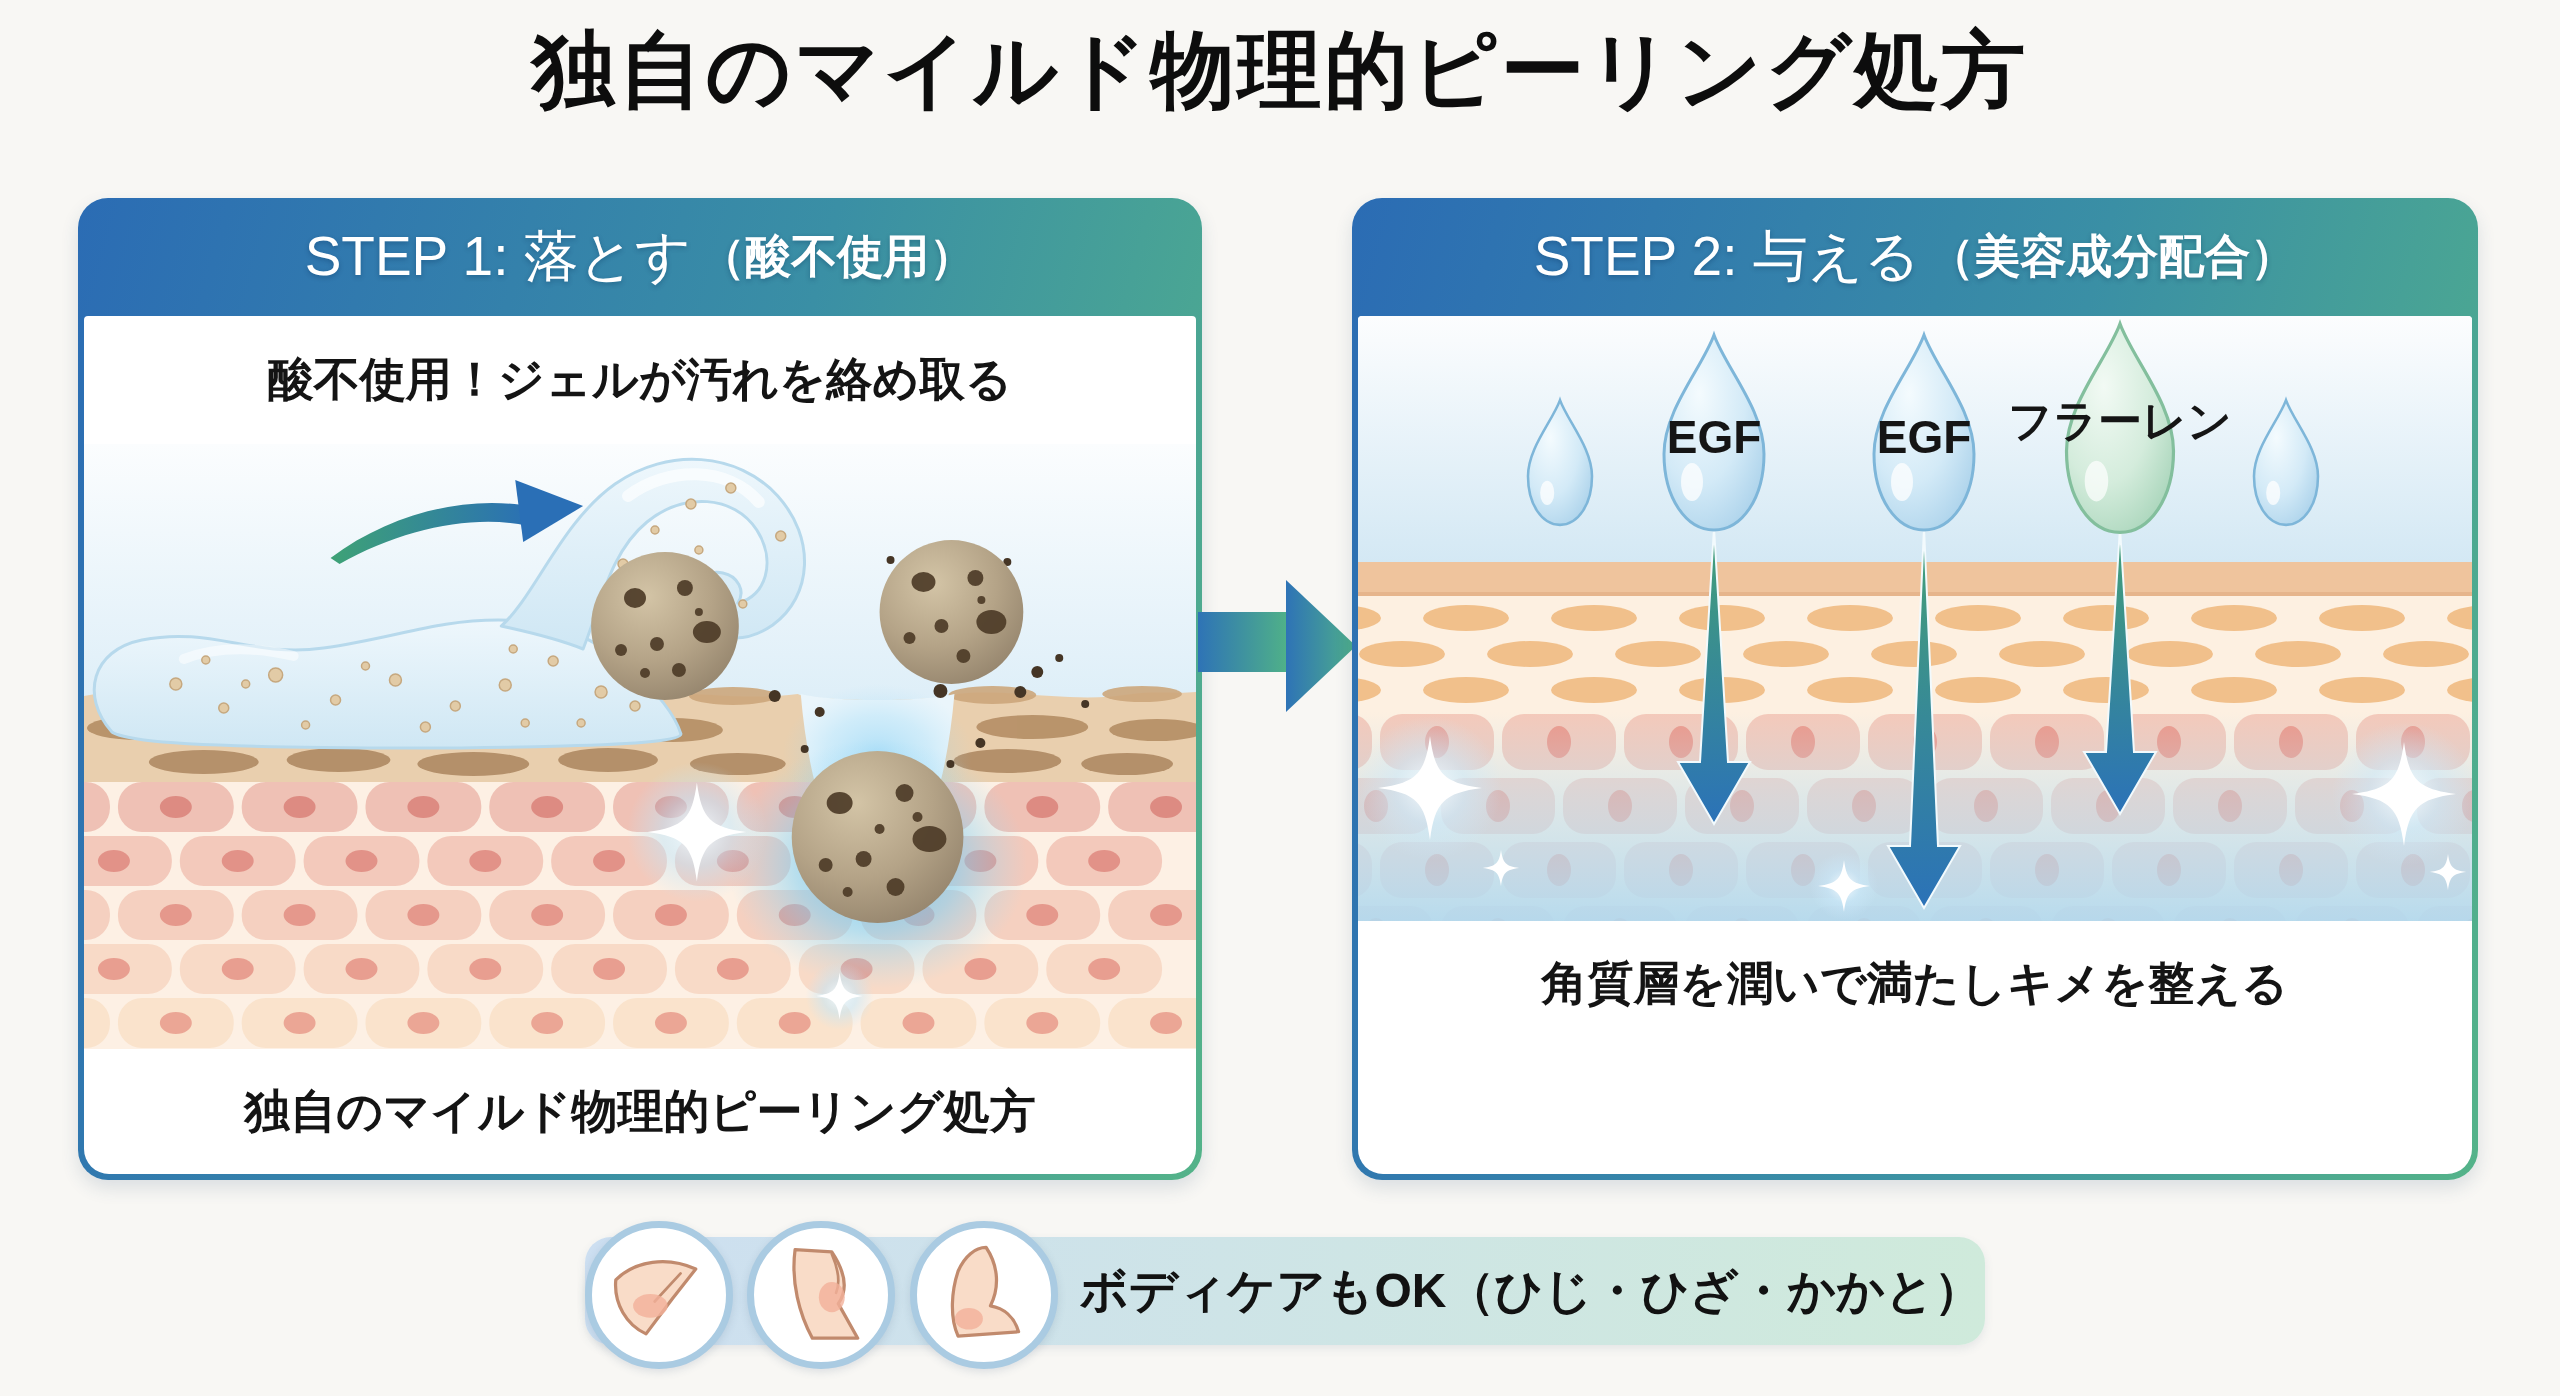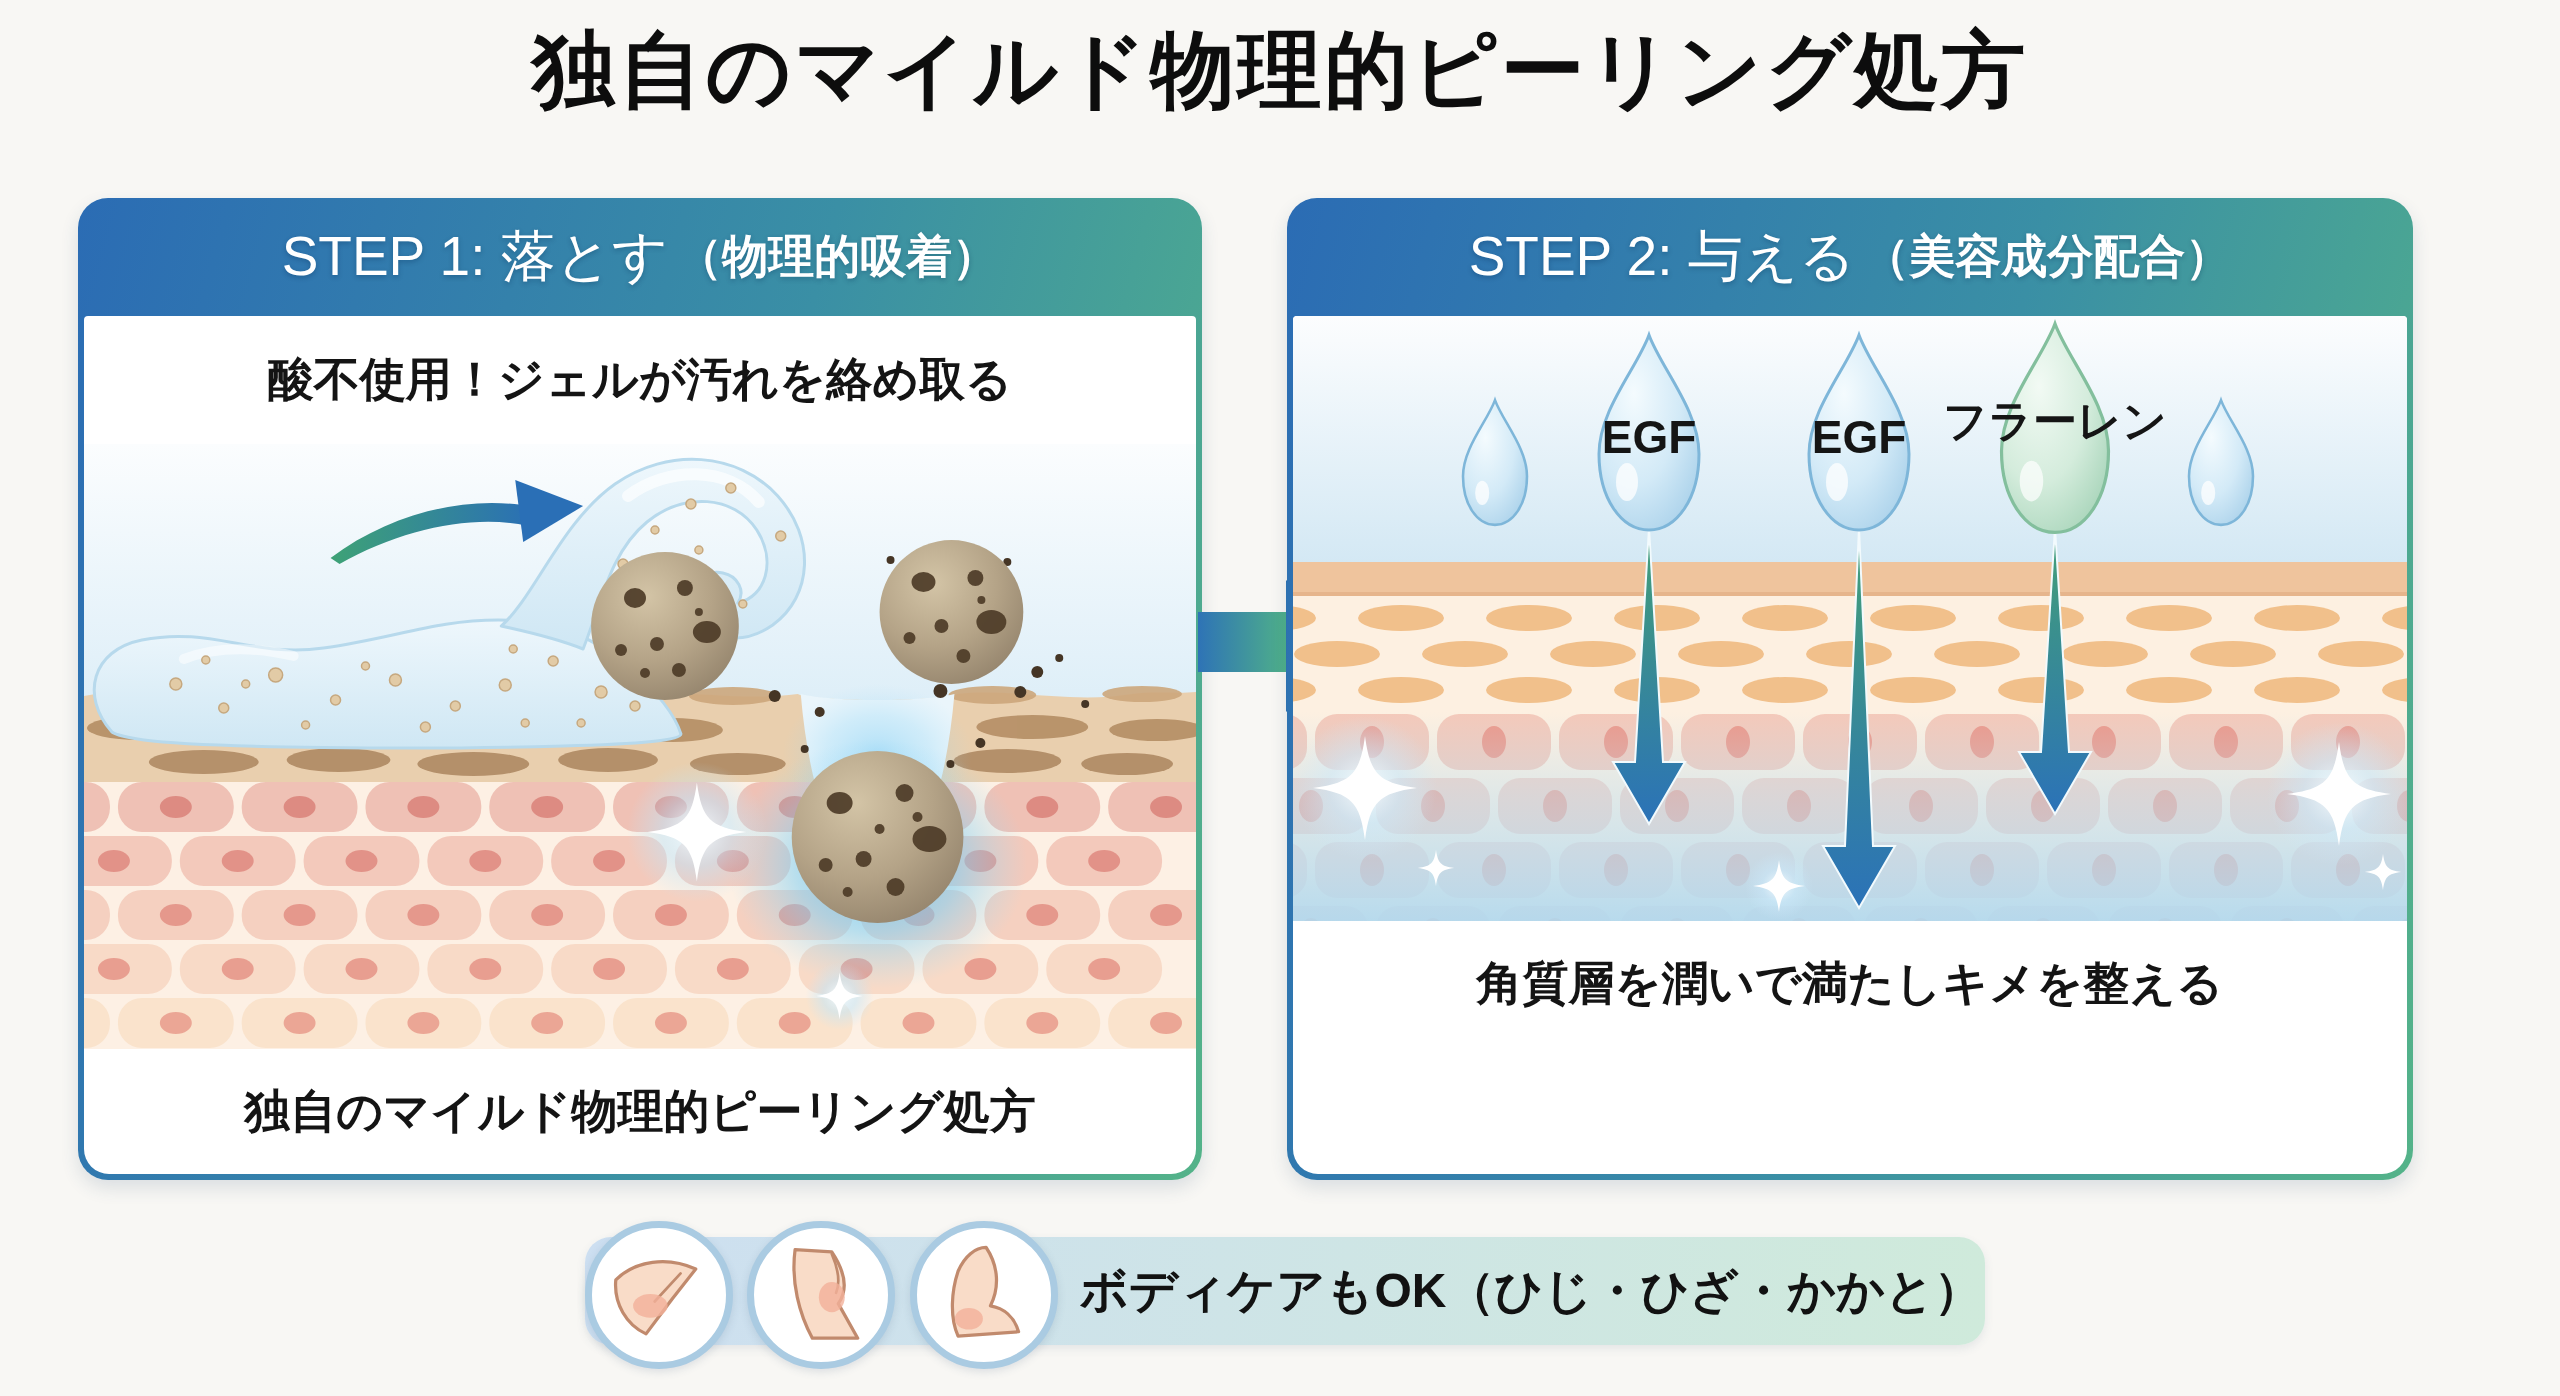--- a/index.html
+++ b/index.html
@@ -12,21 +12,21 @@
   .title{
     position:absolute;top:14px;left:0;width:100%;text-align:center;
     font-size:84px;font-weight:700;letter-spacing:3px;color:#0d0d0d;
   }
   .panel{
     position:absolute;top:198px;width:1124px;height:982px;border-radius:30px;
     background:linear-gradient(105deg,#2b6cb4 0%,#3a8fa5 55%,#54b389 100%);
     box-shadow:0 8px 18px rgba(40,80,110,.14);
   }
   #panel1{left:78px;}
-  #panel2{left:1287px;width:1126px;}
+  #panel2{left:1352px;width:1126px;}
   .panel .header{
     height:118px;display:flex;align-items:center;justify-content:center;gap:8px;color:#fff;
   }
   .header .main{font-size:55px;font-weight:400;text-shadow:0 2px 5px rgba(0,40,80,.3);}
   .header .sub{font-size:46px;font-weight:700;text-shadow:0 2px 5px rgba(0,40,80,.3);}
   .panel .bodyw{
     position:absolute;left:6px;right:6px;top:118px;bottom:6px;background:#fff;
     border-radius:4px 4px 25px 25px;overflow:hidden;
   }
   .cap{
@@ -52,21 +52,21 @@
   .circle svg{width:108px;height:108px;}
 </style>
 </head>
 <body>
 
 <div class="title">独自のマイルド物理的ピーリング処方</div>
 
 <div class="panel" id="panel1">
   <div class="header">
     <span class="main">STEP 1: 落とす</span>
-    <span class="sub">（物理的吸着）</span>
+    <span class="sub">（酸不使用）</span>
   </div>
   <div class="bodyw">
     <div class="cap">酸不使用！ジェルが汚れを絡め取る</div>
 
     <svg class="illus" viewBox="0 0 1114 605" preserveAspectRatio="none">
       <defs>
         <linearGradient id="g1sky" x1="0" y1="0" x2="0" y2="1">
           <stop offset="0" stop-color="#fbfdfe"></stop>
             <stop offset="1" stop-color="#d9ecf7"></stop>
         </linearGradient>

